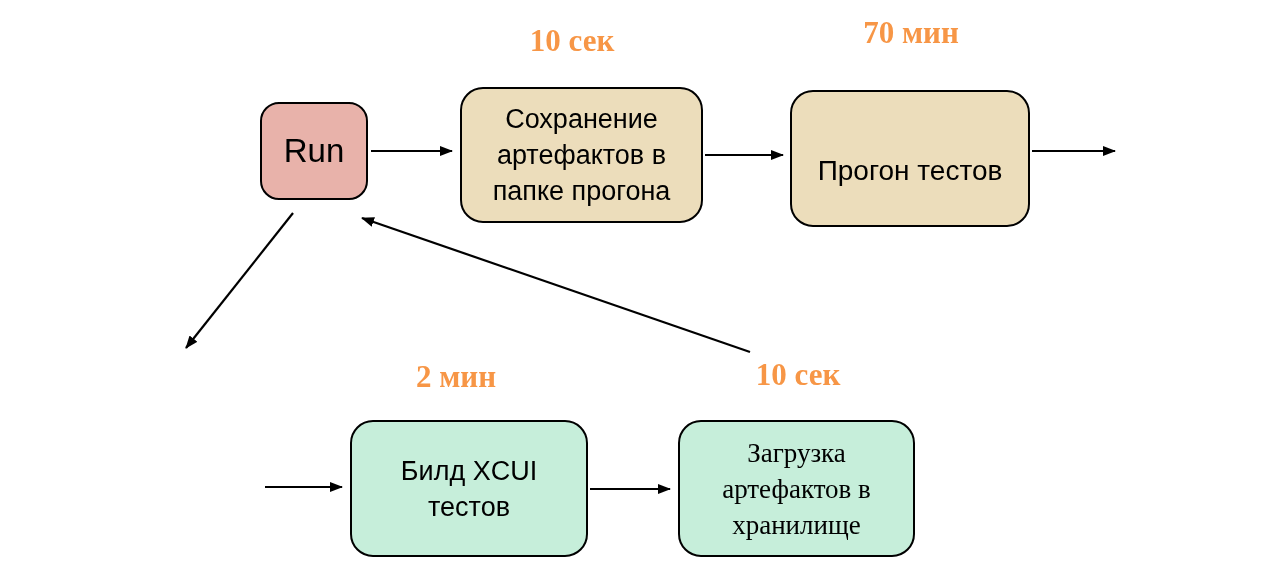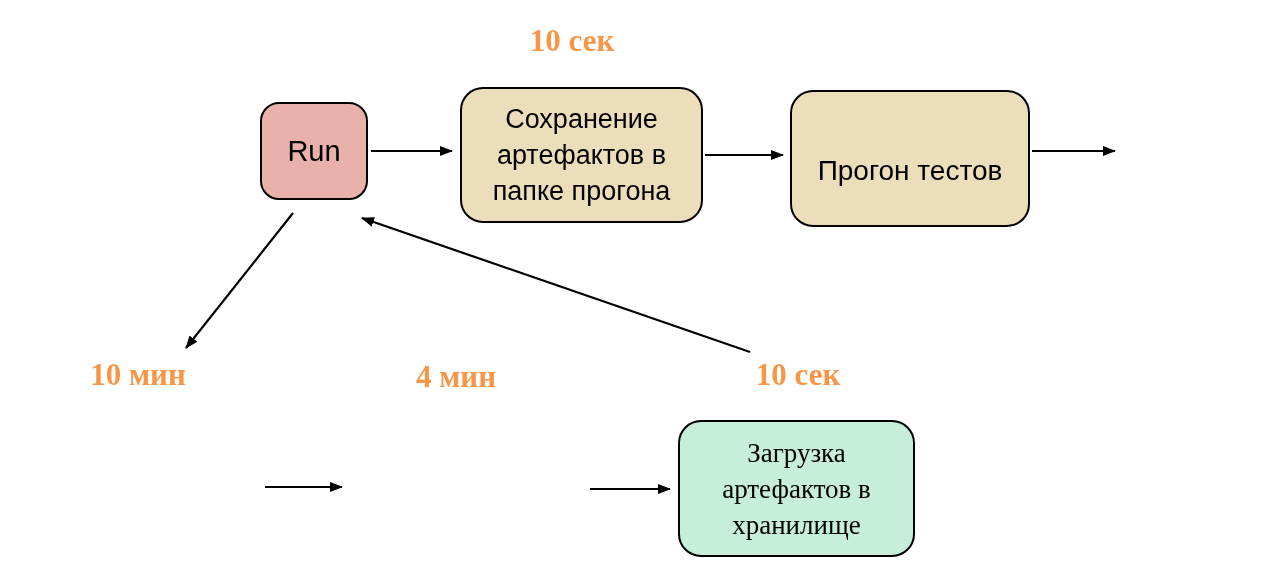--- a/index.html
+++ b/index.html
@@ -33,21 +33,21 @@
   .node .node-label {
     white-space: pre-line;
     line-height: 36px;
     font-size: 27px;
   }
   .node.pink { background: var(--node-pink); border-radius: 19px; }
   .node.tan  { background: var(--node-tan);  border-radius: 23px; }
   .node.green{ background: var(--node-green);border-radius: 23px; }
 
   #node-run        { left: 260px;  top: 102px; width: 108px; height: 98px;  }
-  #node-run .node-label { font-size: 29px; }
+  #node-run .node-label { font-size: 33px; }
   #node-save       { left: 460px;  top: 87px;  width: 243px; height: 136px; }
   #node-run-tests  { left: 790px;  top: 90px;  width: 240px; height: 137px; }
   #node-run-tests .node-label { font-size: 28px; margin-top: 24px; }
   #node-report     { left: 1122px; top: 103px; width: 110px; height: 96px;  }
   #node-report .node-label { font-size: 29px; }
   #node-build-app  { left: 20px;   top: 418px; width: 243px; height: 137px; }
   #node-build-xcui { left: 350px;  top: 420px; width: 238px; height: 137px; }
   #node-upload     { left: 678px;  top: 420px; width: 237px; height: 137px; font-family: Liberation Serif, serif; }
 
   .time-label {
@@ -99,35 +99,39 @@
     <line x1="371" y1="151" x2="452" y2="151" marker-end="url(#ah)"></line>
     <line x1="705" y1="155" x2="783" y2="155" marker-end="url(#ah)"></line>
     <line x1="1032" y1="151" x2="1115" y2="151" marker-end="url(#ah)"></line>
     <line x1="265" y1="487" x2="342" y2="487" marker-end="url(#ah)"></line>
     <line x1="590" y1="489" x2="670" y2="489" marker-end="url(#ah)"></line>
     <line x1="293" y1="213" x2="186" y2="348" marker-end="url(#ah)"></line>
     <line x1="750" y1="352" x2="362" y2="218" marker-end="url(#ah)"></line>
   </svg>
 
   <div class="time-label" id="time-save">10 сек</div>
-  <div class="time-label" id="time-build-app">10 мин</div>
-  <div class="time-label" id="time-build-xcui">4 мин</div>
+  <div class="time-label" id="time-run-tests">70 мин</div>
+  <div class="time-label" id="time-build-xcui">2 мин</div>
   <div class="time-label" id="time-upload">10 сек</div>
 
   <div class="node pink" id="node-run">
     <span class="node-label">Run</span>
   </div>
   <div class="node tan" id="node-save">
     <span class="node-label">Сохранение
 артефактов в
 папке прогона</span>
   </div>
   <div class="node tan" id="node-run-tests">
     <span class="node-label">Прогон тестов</span>
   </div>
+  <div class="node green" id="node-build-xcui">
+    <span class="node-label">Билд XCUI
+тестов</span>
+  </div>
   <div class="node green" id="node-upload">
     <span class="node-label">Загрузка
 артефактов в
 хранилище</span>
   </div>
 
 
 </div>
 
 </body></html>

